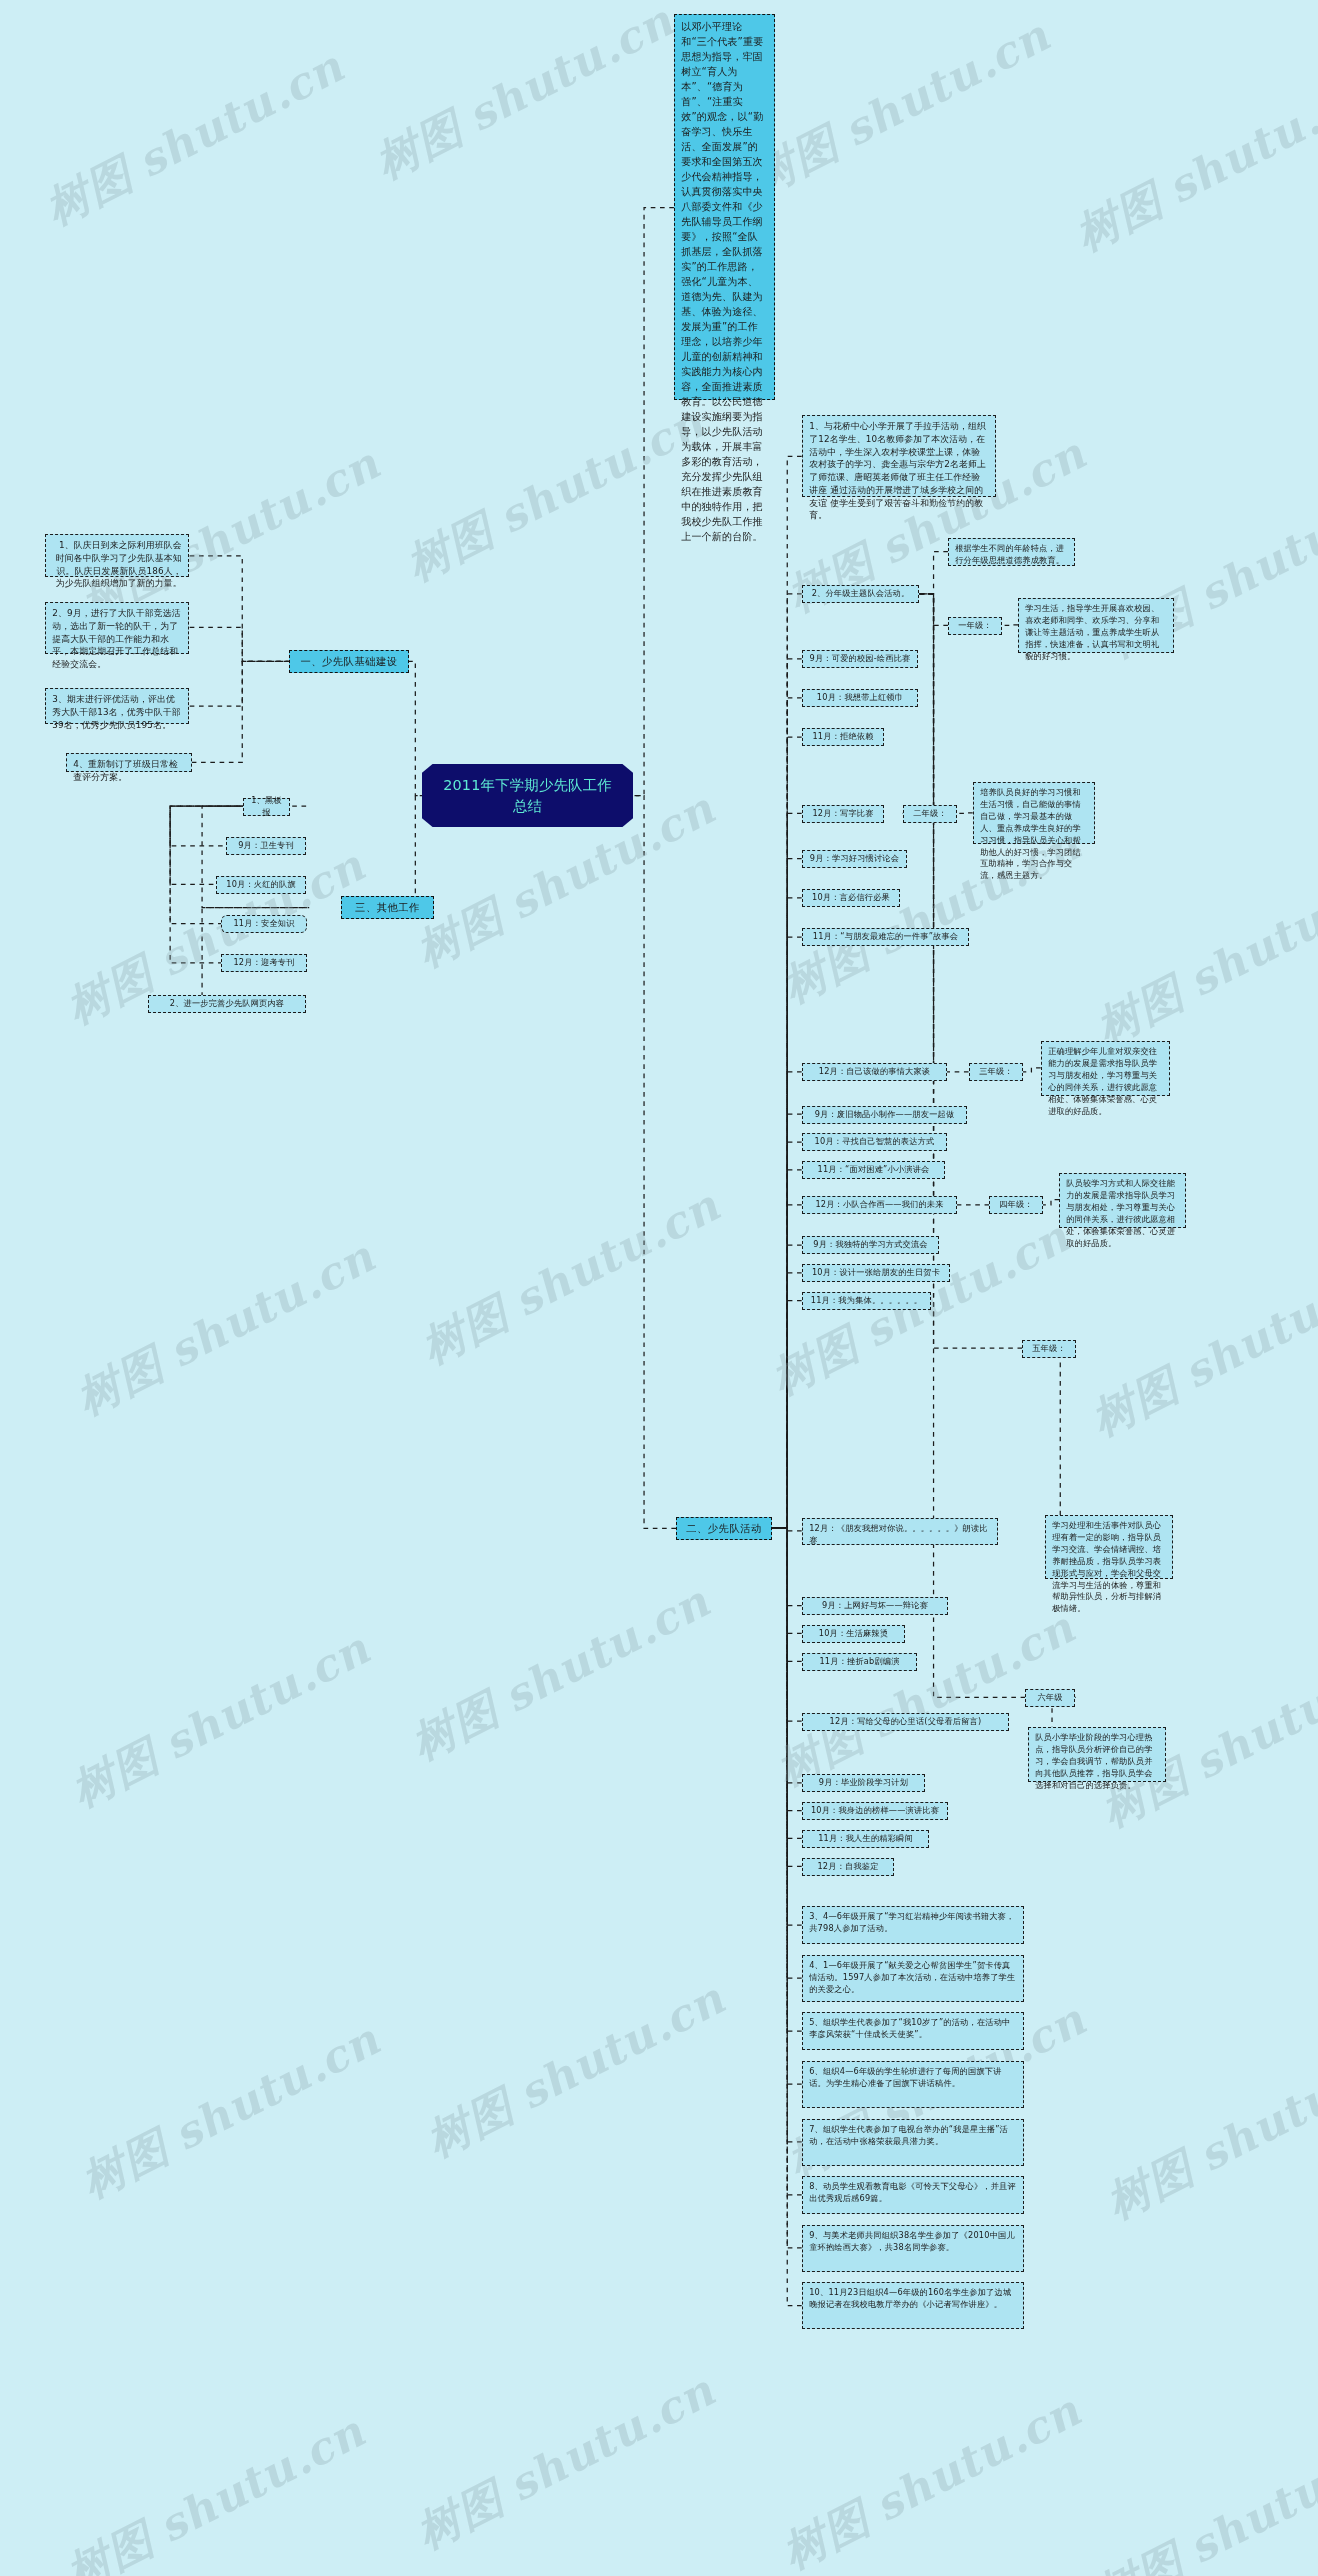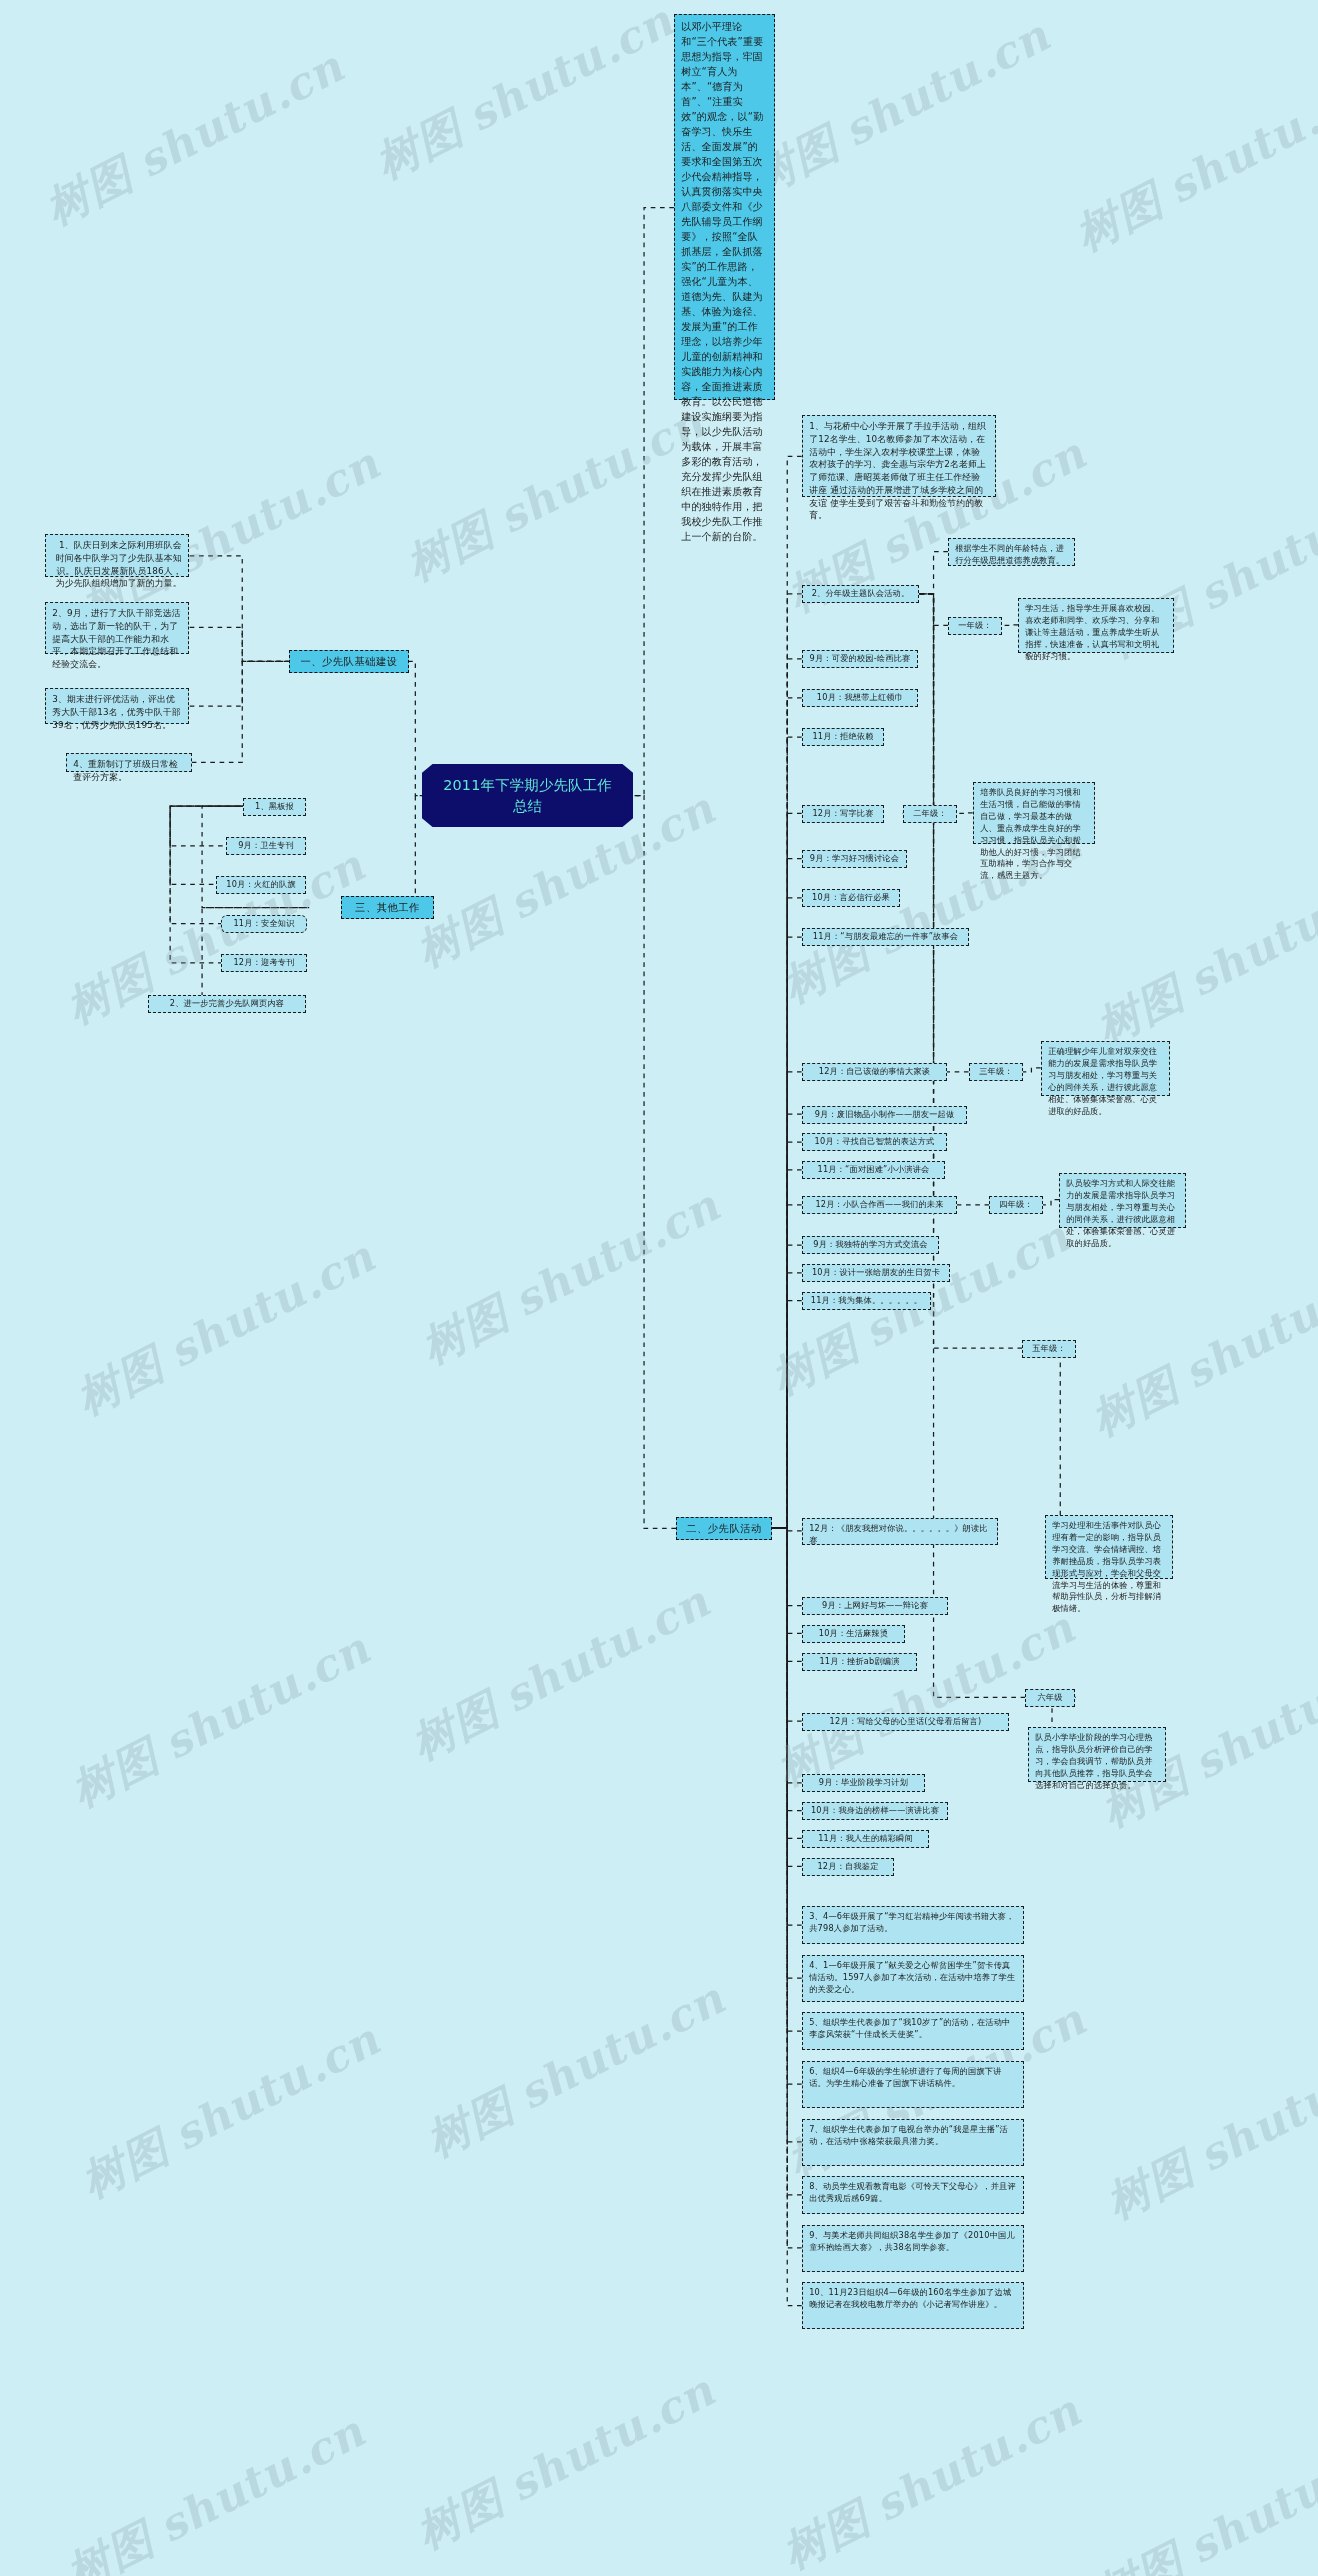--- a/index.html
+++ b/index.html
@@ -165,21 +165,21 @@
   <div class="node" id="n-b1-2" style="left:45px;top:688px;width:144px;height:36px;">
     <span>3、期末进行评优活动，评出优秀大队干部13名，优秀中队干部39名，优秀少先队员195名。</span>
   </div>
   <div class="node" id="n-b1-3" style="left:66px;top:753px;width:126px;height:18.5px;">
     <span>4、重新制订了班级日常检查评分方案。</span>
   </div>
 
   <div class="node branch" id="n-b3" style="left:309px;top:896px;width:93px;height:23px;margin-left:32px;">
     <span>三、其他工作</span>
   </div>
-  <div class="node center-t small" id="n-b3-i1" style="left:243px;top:798px;width:63px;height:17.5px;">
+  <div class="node center-t small" id="n-b3-i1" style="left:243px;top:798px;width:47px;height:17.5px;">
     <span>1、黑板报</span>
   </div>
   <div class="node center-t small" id="n-b3-m0" style="left:226px;top:837px;width:80px;height:17.5px;">
     <span>9月：卫生专刊</span>
   </div>
   <div class="node center-t small" id="n-b3-m1" style="left:216px;top:876px;width:90px;height:17.5px;">
     <span>10月：火红的队旗</span>
   </div>
   <div class="node center-t small" id="n-b3-m2" style="left:221px;top:915px;width:86px;height:17.5px;border-radius:6px;">
     <span>11月：安全知识</span>

